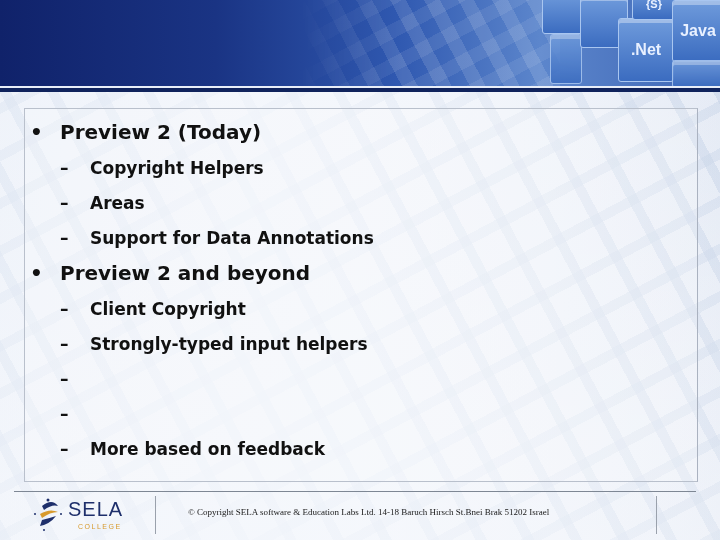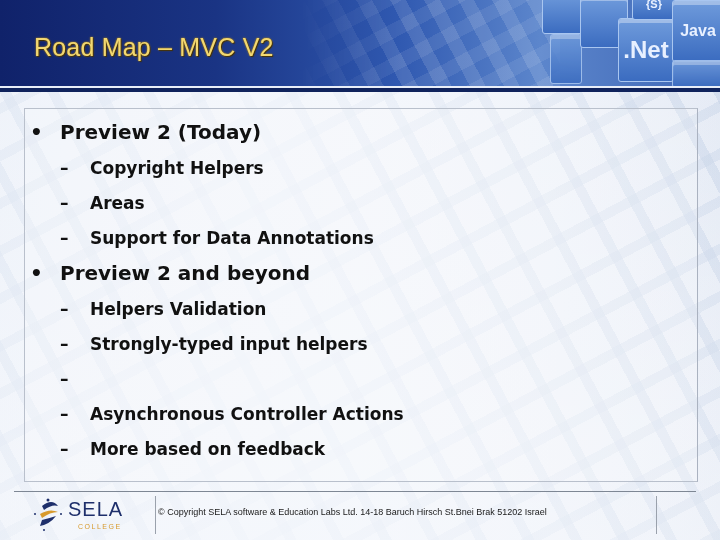--- a/index.html
+++ b/index.html
@@ -89,39 +89,38 @@
       position:absolute; left:38px; top:4px;
       font-family:"Liberation Sans", sans-serif; font-size:20px; letter-spacing:1px;
       color:#1e2f6b; font-weight:normal;
     }
     .logo-sub {
       position:absolute; left:48px; top:29px;
       font-family:Liberation Sans, sans-serif; font-size:7px; letter-spacing:1.5px;
       color:#d89a2c;
     }
     .copyright {
-      position:absolute; left:158px; top:507px;
-      font-family:Liberation Sans, sans-serif; font-size:9px; color:#1a1a1a;
+      position:absolute; left:188px; top:507px;
+      font-family:Liberation Serif, serif; font-size:9px; color:#1a1a1a;
       letter-spacing:0px;
     }
   </style>
 </head>
 <body>
 
 <div class="slide-bg"></div>
 <div class="slide-bg-fade"></div>
 
 <div class="header">
   <div class="header-grid"></div>
-  <div class="title">Road Map – MVC V2</div>
   <div class="cubes">
     <div class="cube" style="left:2px;top:-8px;width:40px;height:40px;"></div>
     <div class="cube" style="left:10px;top:34px;width:30px;height:48px;opacity:0.85;"></div>
     <div class="cube" style="left:40px;top:-4px;width:46px;height:50px;"></div>
-    <div class="cube" style="left:78px;top:18px;width:54px;height:62px;font-size:24px;">
+    <div class="cube" style="left:78px;top:18px;width:54px;height:62px;font-size:16px;">
         <span>.Net</span>
       </div>
     <div class="cube" style="left:92px;top:-12px;width:42px;height:30px;font-size:11px;">
         <span>{S}</span>
       </div>
     <div class="cube" style="left:132px;top:0px;width:50px;height:60px;font-size:16px;">
         <span>Java</span>
       </div>
     <div class="cube" style="left:132px;top:60px;width:50px;height:26px;opacity:0.9;"></div>
   </div>
@@ -148,32 +147,31 @@
     <span class="dash">–</span>
     <span>Support for Data Annotations</span>
   </div>
 
   <div class="l1 group2">
     <span class="dot">•</span>
     <span>Preview 2 and beyond</span>
   </div>
   <div class="l2">
     <span class="dash">–</span>
-    <span>Helpers Validation</span>
+    <span>Client Copyright</span>
   </div>
   <div class="l2">
     <span class="dash">–</span>
     <span>Strongly-typed input helpers</span>
   </div>
   <div class="l2">
     <span class="dash">–</span>
   </div>
   <div class="l2">
     <span class="dash">–</span>
-    <span>Asynchronous Controller Actions</span>
   </div>
   <div class="l2">
     <span class="dash">–</span>
     <span>More based on feedback</span>
   </div>
 </div>
 
 <div class="footer-line"></div>
 <div class="footer-line2"></div>
 

